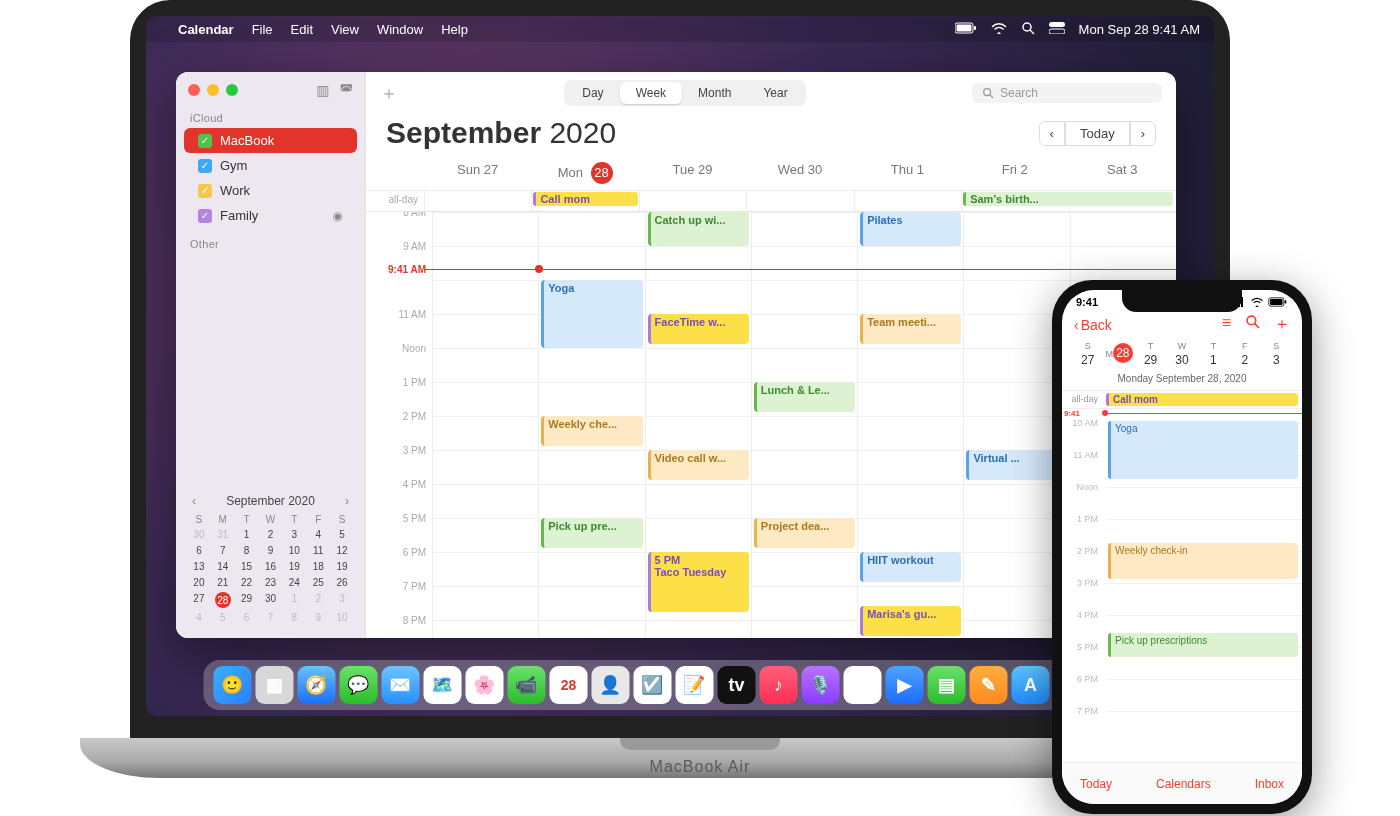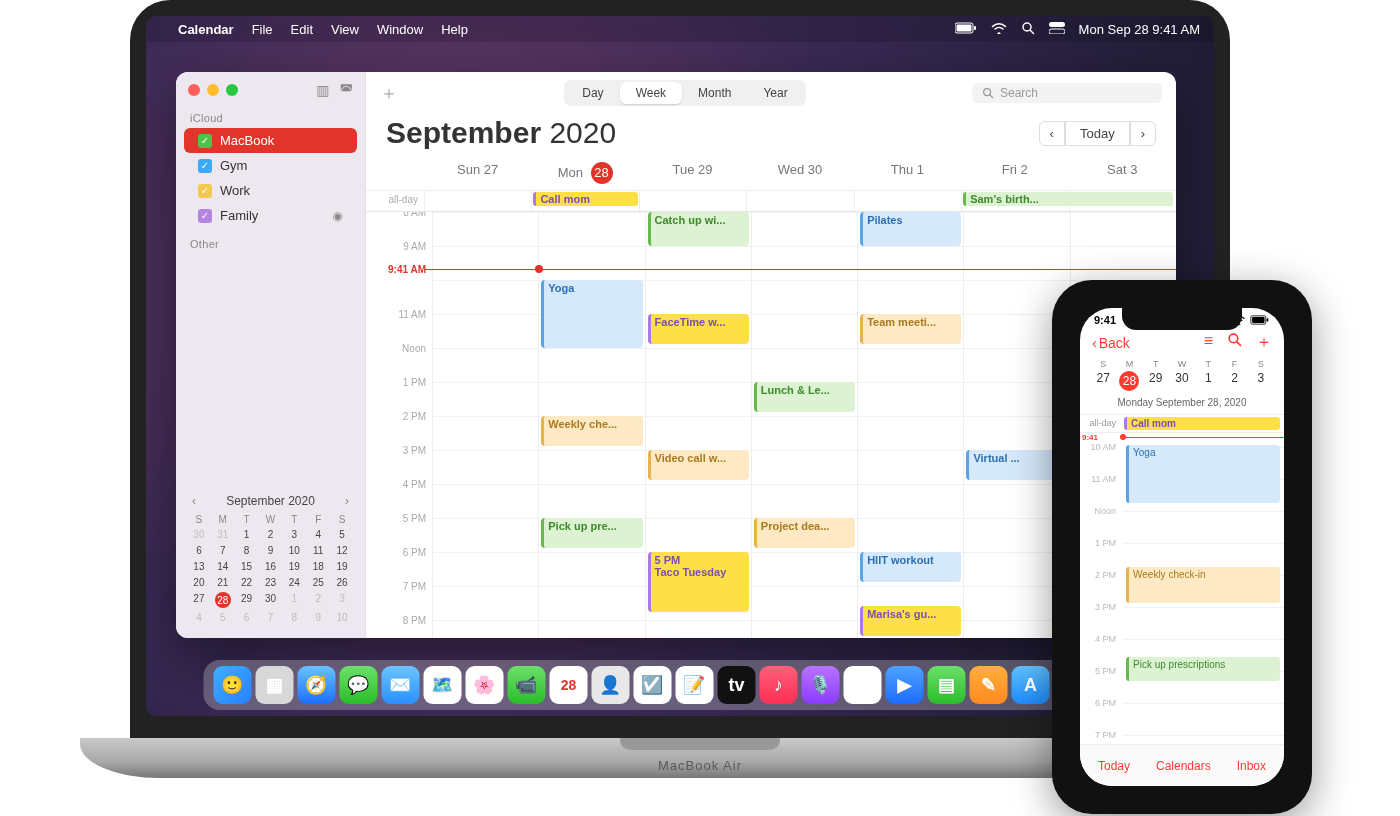--- a/index.html
+++ b/index.html
@@ -29,21 +29,21 @@
 .mac-notch {
   position: absolute;
   left: 50%; top: 738px;
   transform: translateX(-50%);
   width: 160px; height: 12px;
   background: #999;
   border-radius: 0 0 10px 10px;
 }
 .mac-text {
   position:absolute; left:50%; top:758px; transform:translateX(-50%);
-  color:#5a5a5a; font-size:13px; letter-spacing:1px;
+  color:#5a5a5a; font-size:16px; letter-spacing:1px;
 }
 .mac-screen {
   width: 100%; height: 700px;
   background: radial-gradient(circle at 30% 40%, #7a4070, #3a2a56 50%, #1b1b30 100%);
   border-radius: 10px;
   position: relative;
   overflow: hidden;
 }
 
 
@@ -197,21 +197,21 @@
   width:38px; height:38px; border-radius:9px;
   display:flex;align-items:center;justify-content:center;
   font-size:18px;
 }
 .dock .sep{width:1px;background:rgba(255,255,255,.4);margin:4px 4px}
 
 
 .iphone-frame {
   position:absolute; left:1052px; top:280px;
   width:260px; height:534px; background:#111; border-radius:40px;
-  padding:28px; box-shadow:0 10px 40px rgba(0,0,0,.4);
+  padding:10px; box-shadow:0 10px 40px rgba(0,0,0,.4);
 }
 .iphone-screen{
   width:100%; height:100%; background:#fff; border-radius:32px; overflow:hidden; position:relative;
   font-size:11px;
 }
 .notch{
   position:absolute; top:0; left:50%; transform:translateX(-50%);
   width:120px; height:22px; background:#111; border-radius:0 0 14px 14px; z-index:10;
 }
 .ios-status{ display:flex; justify-content:space-between; padding:6px 14px 2px; font-size:11px; font-weight:600;}

